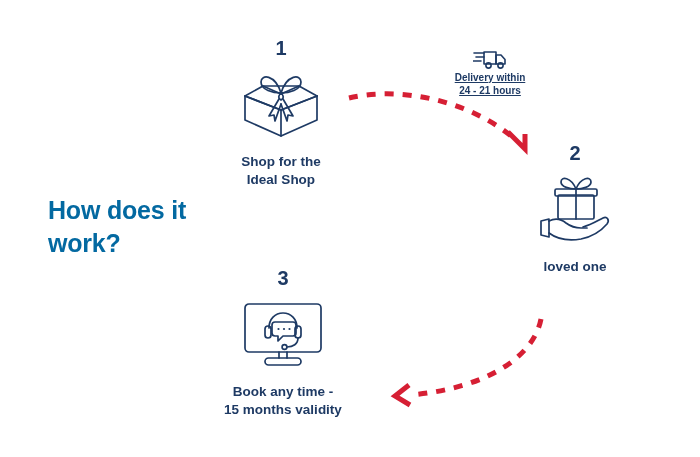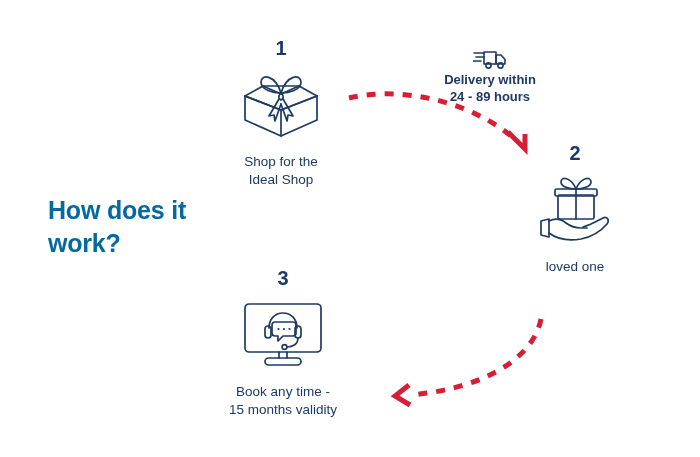--- a/index.html
+++ b/index.html
@@ -40,21 +40,21 @@
     margin-bottom: 6px;
   }
   .step-icon {
     display: flex;
     align-items: center;
     justify-content: center;
     height: 80px;
   }
   .step-caption {
     font-size: 13.5px;
-    font-weight: normal;
+    font-weight: bold;
     color: #1e3a64;
     line-height: 1.35;
     margin-top: 9px;
   }
   .step-caption .line {
     display: block;
   }
   #step-1 { left: 196px; top: 38px; width: 170px; }
   #step-2 { left: 490px; top: 143px; width: 170px; }
   #step-3 { left: 198px; top: 268px; width: 170px; }
@@ -67,24 +67,25 @@
     text-align: center;
   }
   .delivery-icon {
     height: 22px;
     display: flex;
     align-items: center;
     justify-content: center;
     margin-bottom: 2px;
   }
   .delivery-text {
-    font-size: 13px;
+    font-size: 10px;
     font-weight: bold;
     color: #1e3a64;
     line-height: 1.28;
+    text-decoration: underline;
   }
   .delivery-text .line { display: block; }
 
   .arrow-layer {
     position: absolute;
     left: 0;
     top: 0;
     width: 700px;
     height: 457px;
     pointer-events: none;
@@ -190,21 +191,21 @@
 
         <path d="M11 3 L23 3 L23 15 L11 15 Z"></path>
         <path d="M23 6 L28 6 L32 10.5 L32 15 L23 15 Z"></path>
 
         <circle cx="15.5" cy="16.5" r="2.6"></circle>
         <circle cx="27.5" cy="16.5" r="2.6"></circle>
       </svg>
     </div>
     <div class="delivery-text">
       <span class="line">Delivery within</span>
-      <span class="line">24 - 89 hours</span>
+      <span class="line">24 - 21 hours</span>
     </div>
   </div>
 
   <svg class="arrow-layer" viewBox="0 0 700 457">
     <path d="M349 98 C400 86 470 100 516 140" fill="none" stroke="#d61f34" stroke-width="5" stroke-linecap="butt" stroke-dasharray="9 9"></path>
     <path d="M508 132 L525 149 L525 134" fill="none" stroke="#d61f34" stroke-width="5" stroke-linecap="butt"></path>
     <path d="M541 319 C534 355 490 388 410 395" fill="none" stroke="#d61f34" stroke-width="5" stroke-linecap="butt" stroke-dasharray="9 9"></path>
     <path d="M409 385 L395 396 L410 405" fill="none" stroke="#d61f34" stroke-width="5" stroke-linecap="butt" stroke-linejoin="miter"></path>
   </svg>
 

